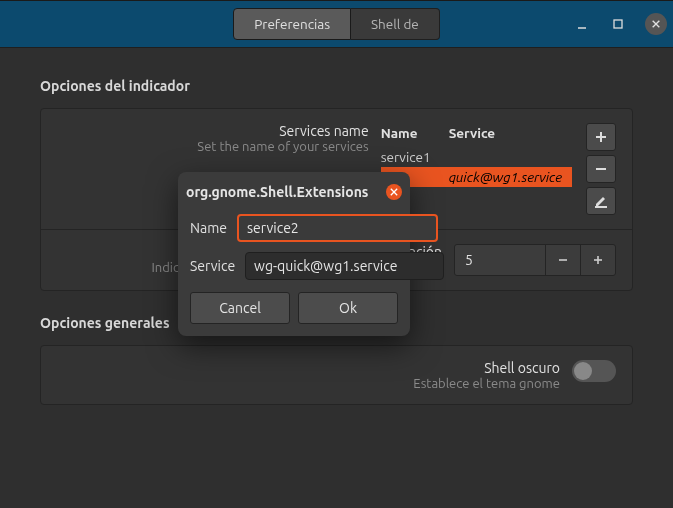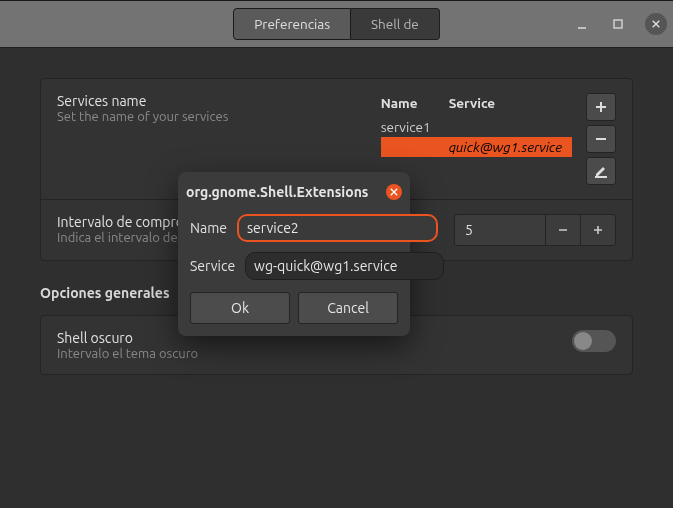--- a/index.html
+++ b/index.html
@@ -13,21 +13,21 @@
   .window {
     width: 673px; height: 508px;
     background: #2f2f2f;
     position: relative;
     box-sizing: border-box;
     border-top: 1px solid #1a1a1a;
   }
   
   .headerbar {
     height: 46px;
-    background: #737373;
+    background: #0c4a6e;
     display: flex;
     align-items: center;
     justify-content: space-between;
     border-bottom: 1px solid #1f1f1f;
     padding: 0 6px;
   }
   .header-left { width: 120px; }
   .header-center {
     display: flex;
     gap: 0;
@@ -88,20 +88,21 @@
   .panel-row {
     display: flex;
     border-bottom: 1px solid #242424;
     padding: 14px 16px;
     align-items: flex-start;
     gap: 12px;
   }
   .panel-row:last-child { border-bottom: none; }
   .row-left {
     flex: 1;
+    text-align: right;
   }
   .row-title { color: #e2e2e2; }
   .row-sub   { color: #8a8a8a; font-size: 13px; }
 
   
   .svc-area {
     display: flex;
     align-items: flex-start;
     gap: 8px;
   }
@@ -174,21 +175,21 @@
     font-size: 11px;
   }
   .dlg-body { padding: 4px 12px 12px 12px; display: flex; flex-direction: column; gap: 10px; }
   .dlg-row { display: flex; align-items: center; gap: 10px; }
   .dlg-label { width: 52px; text-align: right; color: #e0e0e0; }
   .dlg-input {
     flex: 1;
     height: 28px;
     background: #2d2d2d;
     border: 1px solid #1f1f1f;
-    border-radius: 10px;
+    border-radius: 4px;
     color: #e5e5e5;
     padding: 0 8px;
     font-family: inherit;
     font-size: 14px;
     outline: none;
     box-sizing: border-box;
   }
   .dlg-input.focused {
     border: 2px solid #e95420;
     background: #3a3a3a;
@@ -231,20 +232,21 @@
         <svg viewBox="0 0 12 12" width="10" height="10">
             <line x1="2" y1="2" x2="10" y2="10" stroke="#e0e0e0" stroke-width="1.6"></line>
             <line x1="10" y1="2" x2="2" y2="10" stroke="#e0e0e0" stroke-width="1.6"></line>
           </svg>
       </div>
     </div>
   </div>
 
   <div class="content">
 
+    <div class="section-title">Opciones del indicador</div>
 
     <div class="panel">
 
       <div class="panel-row">
         <div class="row-left">
           <div class="row-title">Services name</div>
           <div class="row-sub">Set the name of your services</div>
         </div>
 
         <div class="svc-area">
@@ -307,21 +309,21 @@
     </div>
 
     <div style="height:24px"></div>
 
     <div class="section-title">Opciones generales</div>
 
     <div class="panel">
       <div class="panel-row">
         <div class="row-left">
           <div class="row-title">Shell oscuro</div>
-          <div class="row-sub">Intervalo el tema oscuro</div>
+          <div class="row-sub">Establece el tema gnome</div>
         </div>
         <div class="toggle">
           <div class="toggle-knob"></div>
         </div>
       </div>
     </div>
 
   </div>
 
   <div class="dialog">
@@ -338,18 +340,18 @@
       <div class="dlg-row">
         <div class="dlg-label">Name</div>
         <input class="dlg-input focused" value="service2" style="">
       </div>
       <div class="dlg-row">
         <div class="dlg-label">Service</div>
         <input class="dlg-input" value="wg-quick@wg1.service" style="">
       </div>
     </div>
     <div class="dlg-actions">
+      <div class="dlg-btn">Cancel</div>
       <div class="dlg-btn">Ok</div>
-      <div class="dlg-btn">Cancel</div>
     </div>
   </div>
 
 </div>
 
 </body></html>

